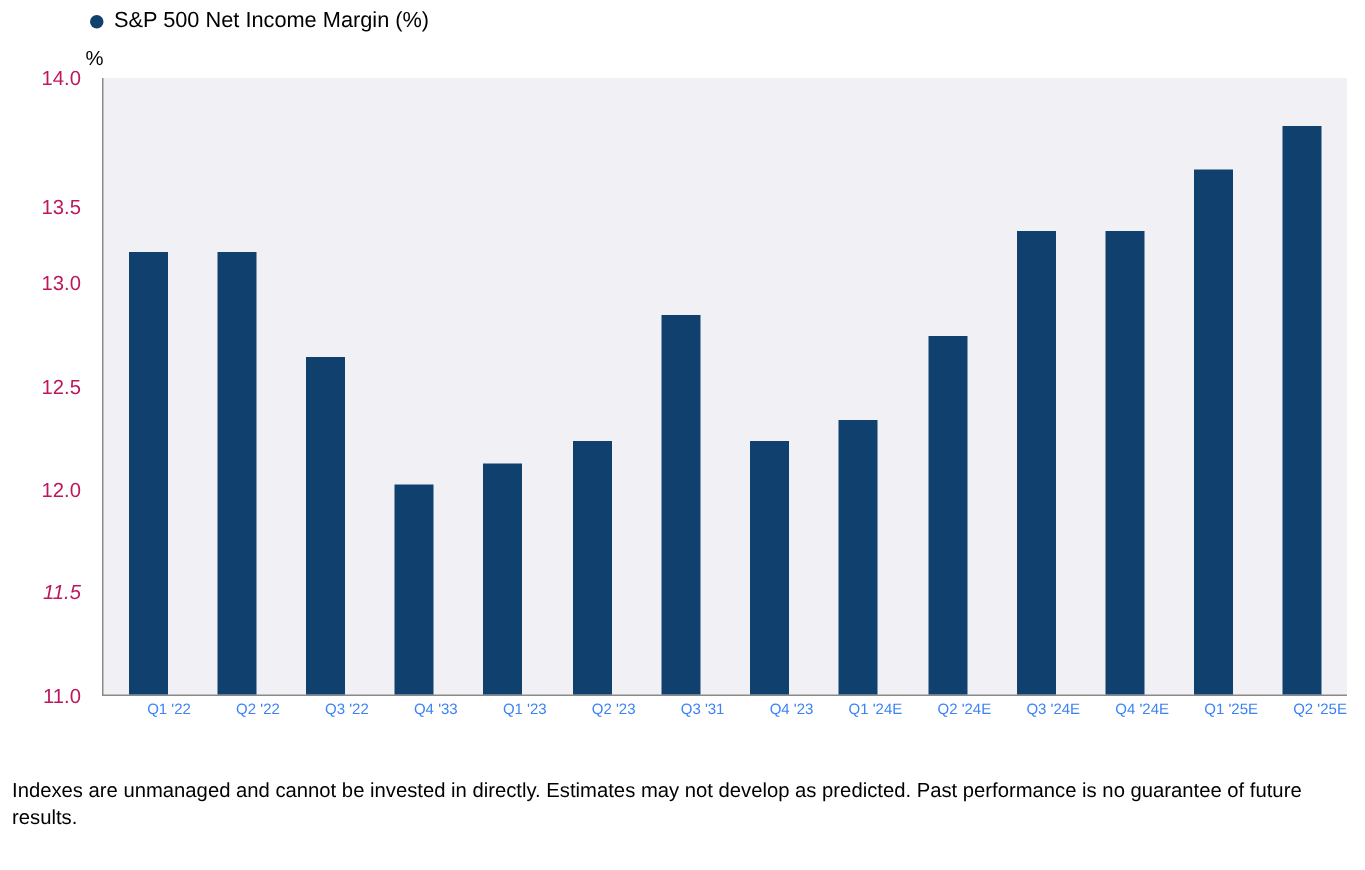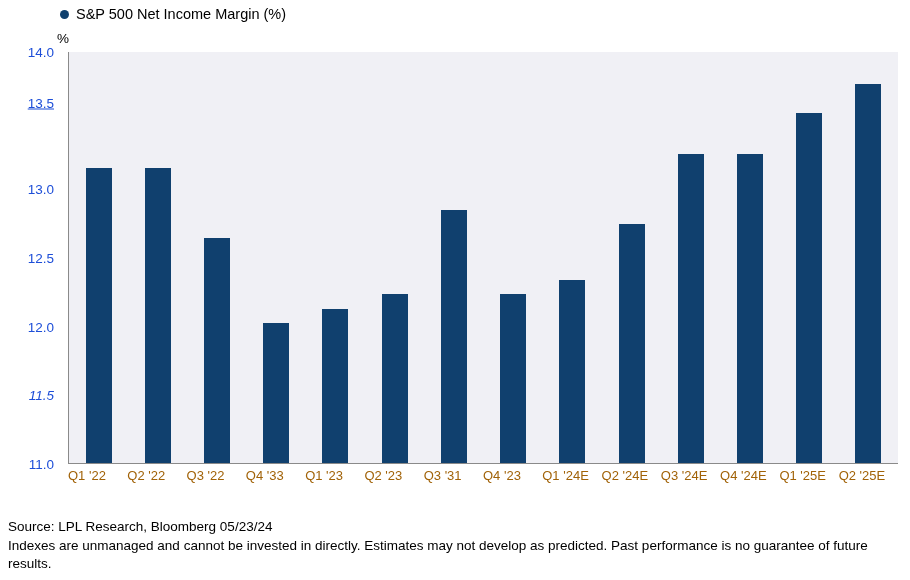--- a/index.html
+++ b/index.html
@@ -94,37 +94,37 @@
     left: 0;
     top: 52px;
     width: 62px;
     height: 412px;
   }
   .y-tick {
     position: absolute;
     right: 8px;
     transform: translateY(-50%);
     font-size: 13.5px;
-    color: #1d4ed8;
+    color: #be185d;
     white-space: nowrap;
   }
 
   
   .x-labels {
     position: absolute;
     left: 68px;
     top: 468px;
     width: 830px;
     display: flex;
   }
   .x-label {
     flex: 1 1 0;
-    text-align: left;
-    font-size: 13px;
-    color: #a16207;
+    text-align: right;
+    font-size: 10px;
+    color: #3b82f6;
     white-space: nowrap;
   }
 
   
   .footer {
     position: absolute;
     left: 8px;
     top: 518px;
     width: 896px;
     font-size: 13.5px;
@@ -149,21 +149,21 @@
   </div>
 
   <div class="unit-label">%</div>
 
   <div class="y-ticks">
       <div class="y-tick" style="top: 412px; margin-left: 18px;">11.0</div>
       <div class="y-tick" style="top: 343.333px; font-style: italic;">11.5</div>
       <div class="y-tick" style="top: 274.667px;">12.0</div>
       <div class="y-tick" style="top: 206px; margin-left: 24px;">12.5</div>
       <div class="y-tick" style="top: 137.333px;">13.0</div>
-      <div class="y-tick" style="top: 51px; text-decoration: underline;">13.5</div>
+      <div class="y-tick" style="top: 86px;">13.5</div>
       <div class="y-tick" style="top: 0px;">14.0</div>
     </div>
 
   <div class="plot-wrap">
     <div class="plot-area">
       <div class="bars">
           <div class="bar-slot">
             <div class="bar" title="Q1 '22: 13.15" style="background: rgb(16, 64, 110); height: 295.267px;"></div>
           </div>
           <div class="bar-slot">
@@ -220,17 +220,16 @@
       <div class="x-label">Q4 '23</div>
       <div class="x-label">Q1 '24E</div>
       <div class="x-label">Q2 '24E</div>
       <div class="x-label">Q3 '24E</div>
       <div class="x-label">Q4 '24E</div>
       <div class="x-label">Q1 '25E</div>
       <div class="x-label">Q2 '25E</div>
     </div>
 
   <div class="footer">
-    <div class="src">Source: LPL Research, Bloomberg 05/23/24</div>
     <div class="disc">Indexes are unmanaged and cannot be invested in directly. Estimates may not develop as predicted. Past performance is no guarantee of future results.</div>
   </div>
 
 </div>
 
 </body></html>

